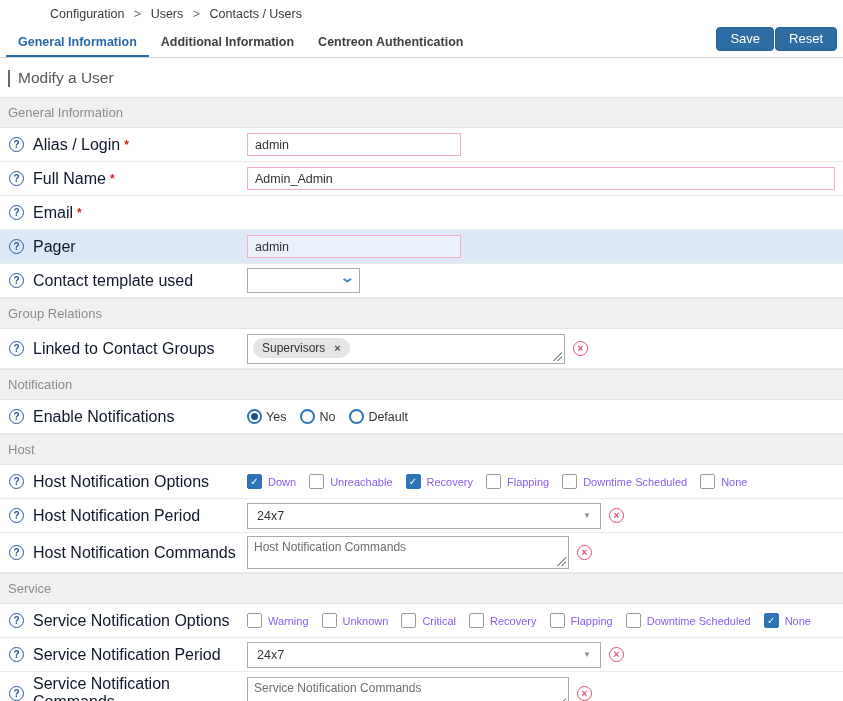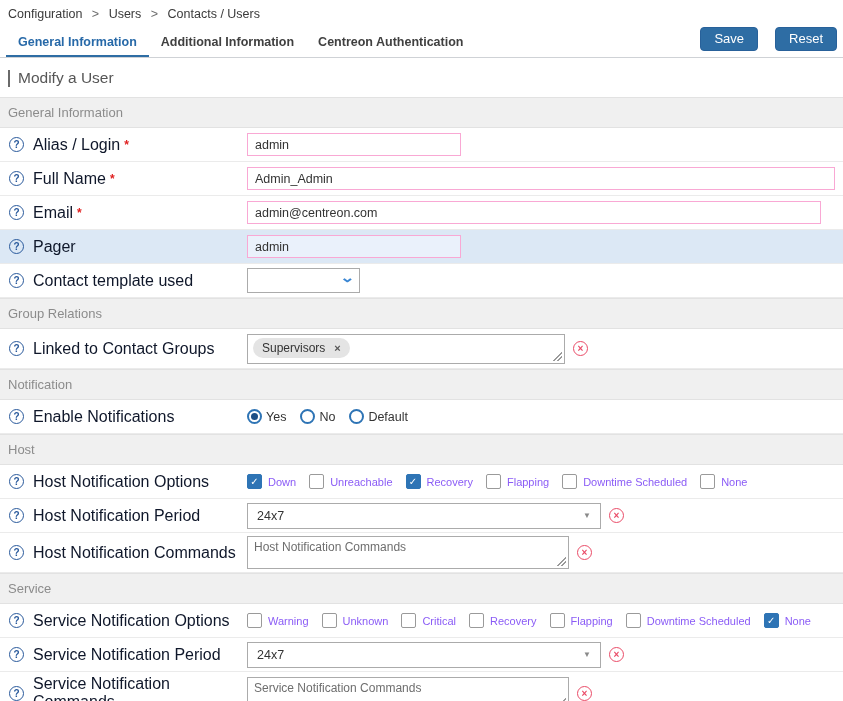--- a/index.html
+++ b/index.html
@@ -3,27 +3,27 @@
 <meta charset="utf-8">
 <style>
   * { margin:0; padding:0; box-sizing:border-box; }
   html,body { background:#fff; }
   body {
     width:843px; height:701px; overflow:hidden;
     font-family:"Liberation Sans", sans-serif;
     font-size:12px; color:#3c3c3c;
   }
   
-  .breadcrumb { padding:7px 8px 6px 8px; font-size:12.5px; color:#3a3a3a; }
+  .breadcrumb { padding:7px 8px 6px 8px; font-size:12.5px; color:#3a3a3a;margin-left:42px; }
   .breadcrumb .sep { color:#6d6d6d; margin:0 6px; }
   
   .tabbar { display:flex; align-items:flex-end; border-bottom:1px solid #cfd2d6; padding:0 4px 0 6px; }
   .tab { padding:7px 12px 6px 12px; font-size:12.5px; font-weight:bold; color:#404040; cursor:pointer; border-bottom:2px solid transparent; }
   .tab.active { color:#2769a8; border-bottom:2px solid #2e6da4; }
-  .tab-actions { margin-left:auto; display:flex; gap:17px; padding-bottom:6px; padding-right:2px; }
+  .tab-actions { margin-left:auto; display:flex; gap:1px; padding-bottom:6px; padding-right:2px; }
   .btn { background:#2e6da4; color:#fff; border:1px solid #28619a; border-radius:4px;
          font-size:13px; padding:3px 13px 4px 13px; cursor:pointer; font-family:inherit; }
   
   .page-title { margin:11px 0 10px 8px; font-size:15.5px; color:#565656; display:flex; align-items:center; }
   .page-title .bar { display:inline-block; width:2px; height:17px; background:#6a6a6a; margin-right:8px; }
   
   .section-hd { background:#f0f0f0; border-top:1px solid #e2e2e2; border-bottom:1px solid #e2e2e2;
                 color:#8c8c8c; font-size:13px; padding:7px 8px; }
   
   .row { display:flex; align-items:center; min-height:34px; border-bottom:1px solid #ebebeb; background:#fff; padding:3px 0; }
@@ -124,23 +124,20 @@
     <input class="input w-full" value="Admin_Admin" style="">
   </div>
 </div>
 
 <div class="row">
   <div class="lbl">
     <span class="help">?</span>
     <span class="lbl-text">Email</span>
     <span class="req">*</span>
   </div>
-  <div class="ctrl">
-    <input class="input w-email" value="admin@centreon.com" style="">
-  </div>
 </div>
 
 <div class="row alt">
   <div class="lbl">
     <span class="help">?</span>
     <span class="lbl-text">Pager</span>
   </div>
   <div class="ctrl">
     <input class="input w-pager" value="admin" style="">
   </div>

